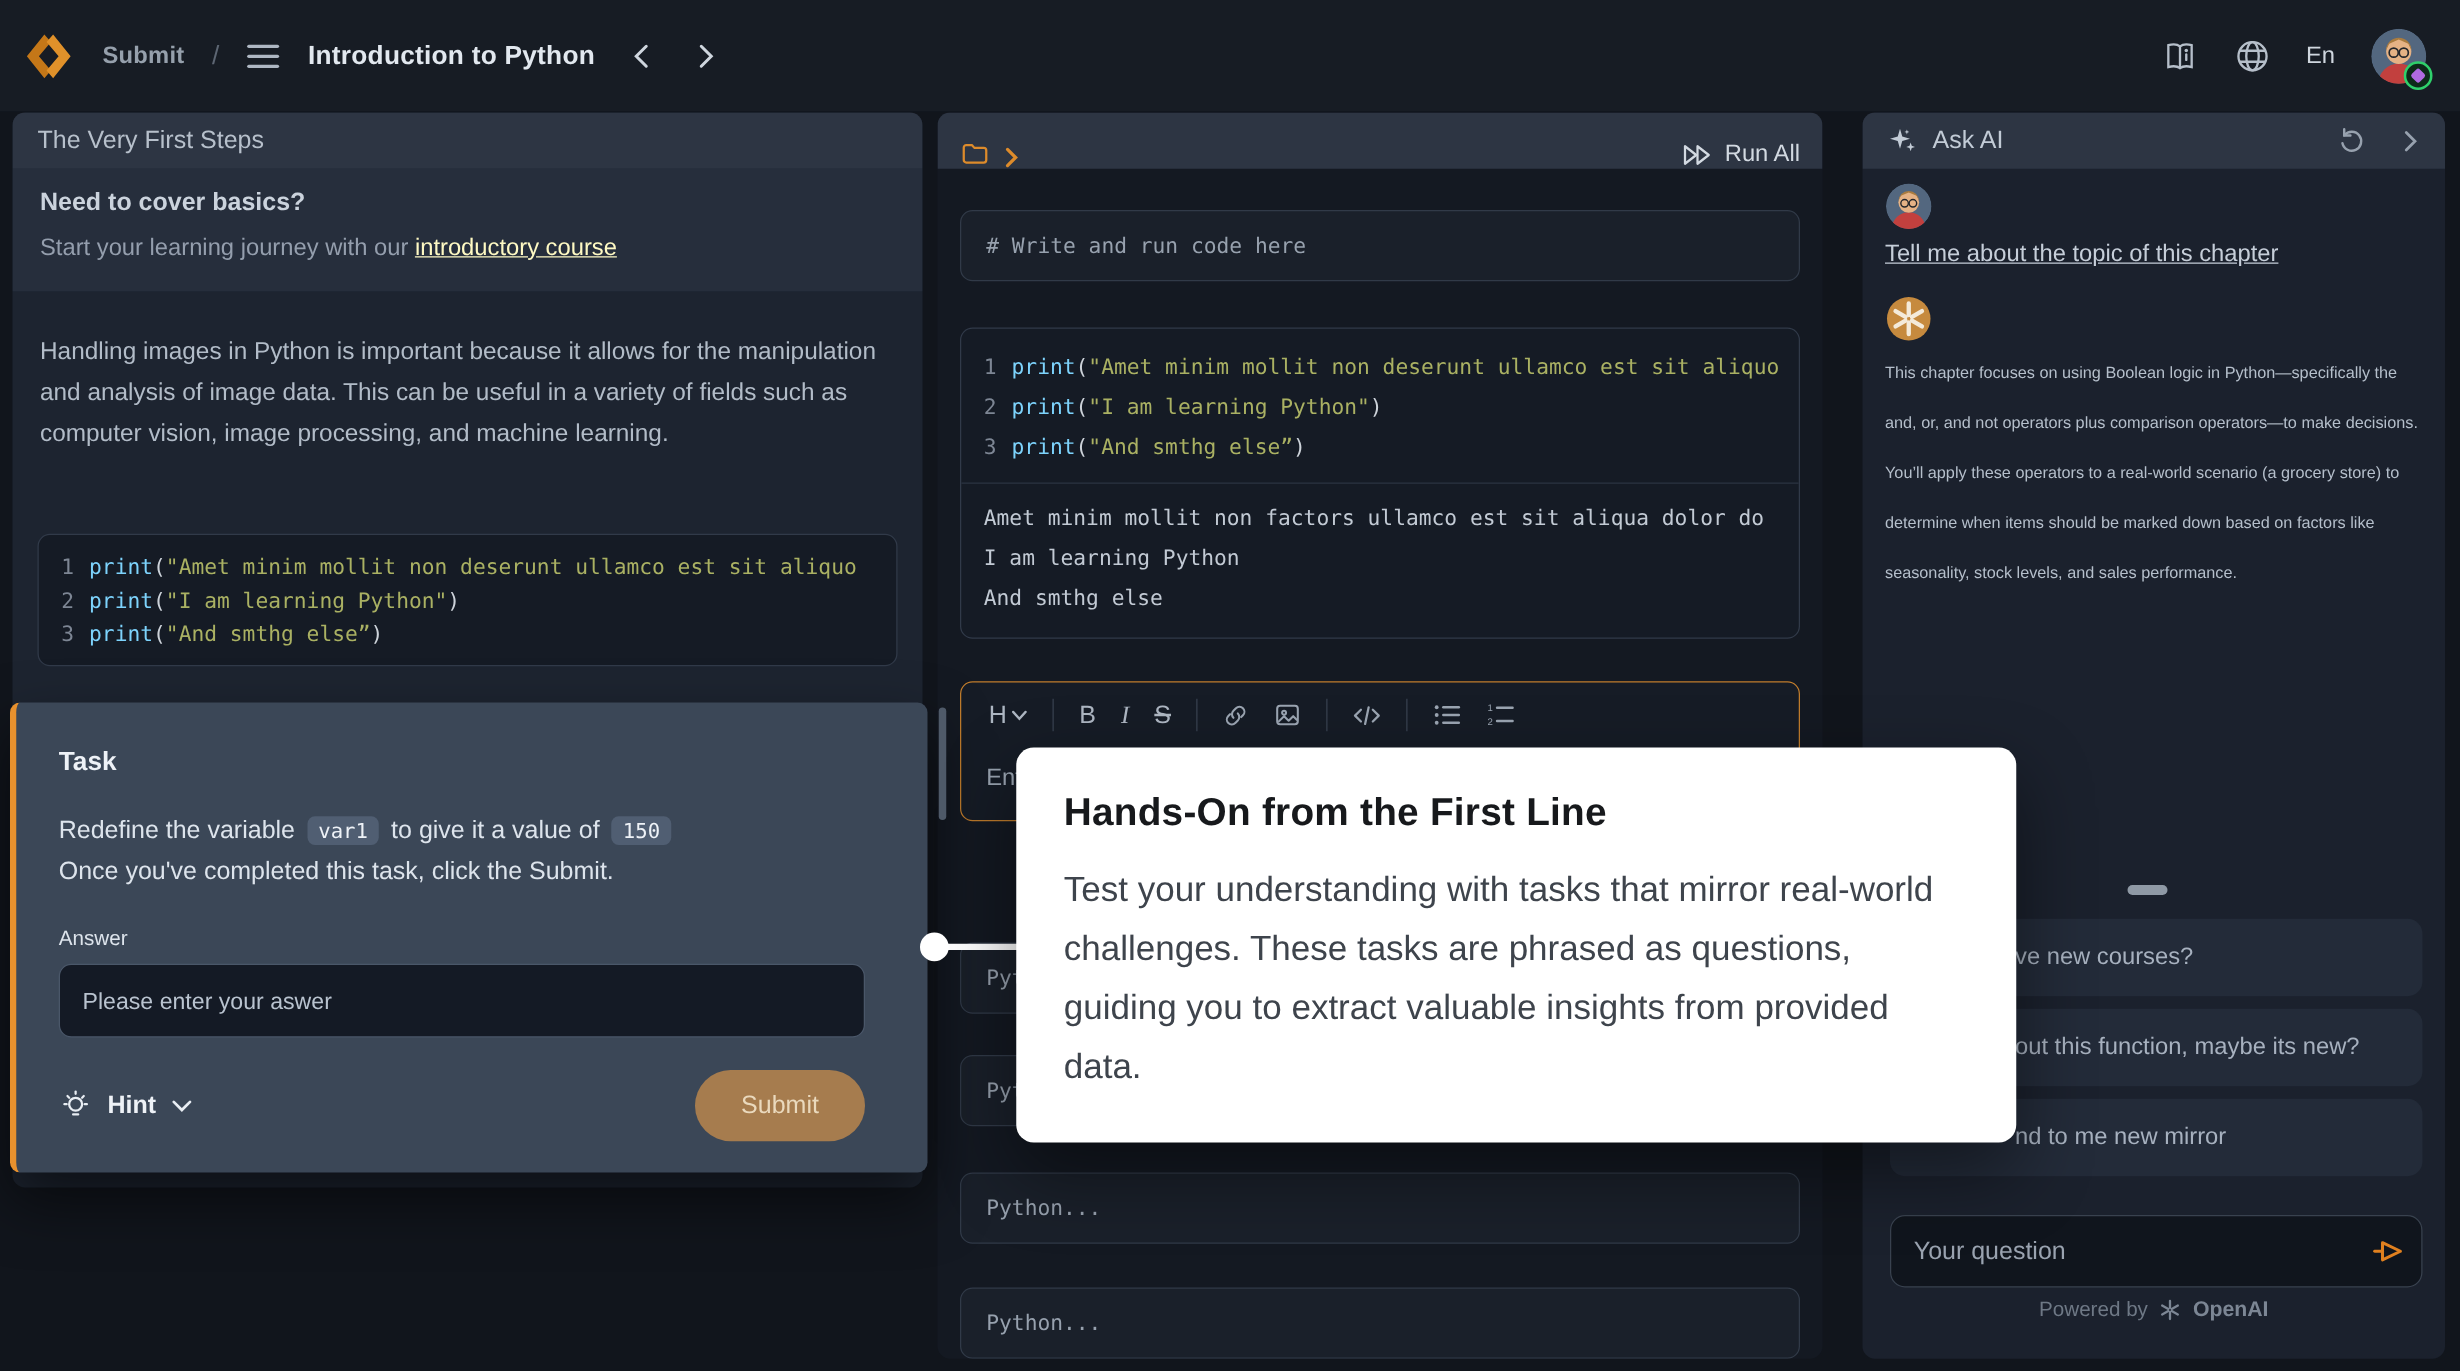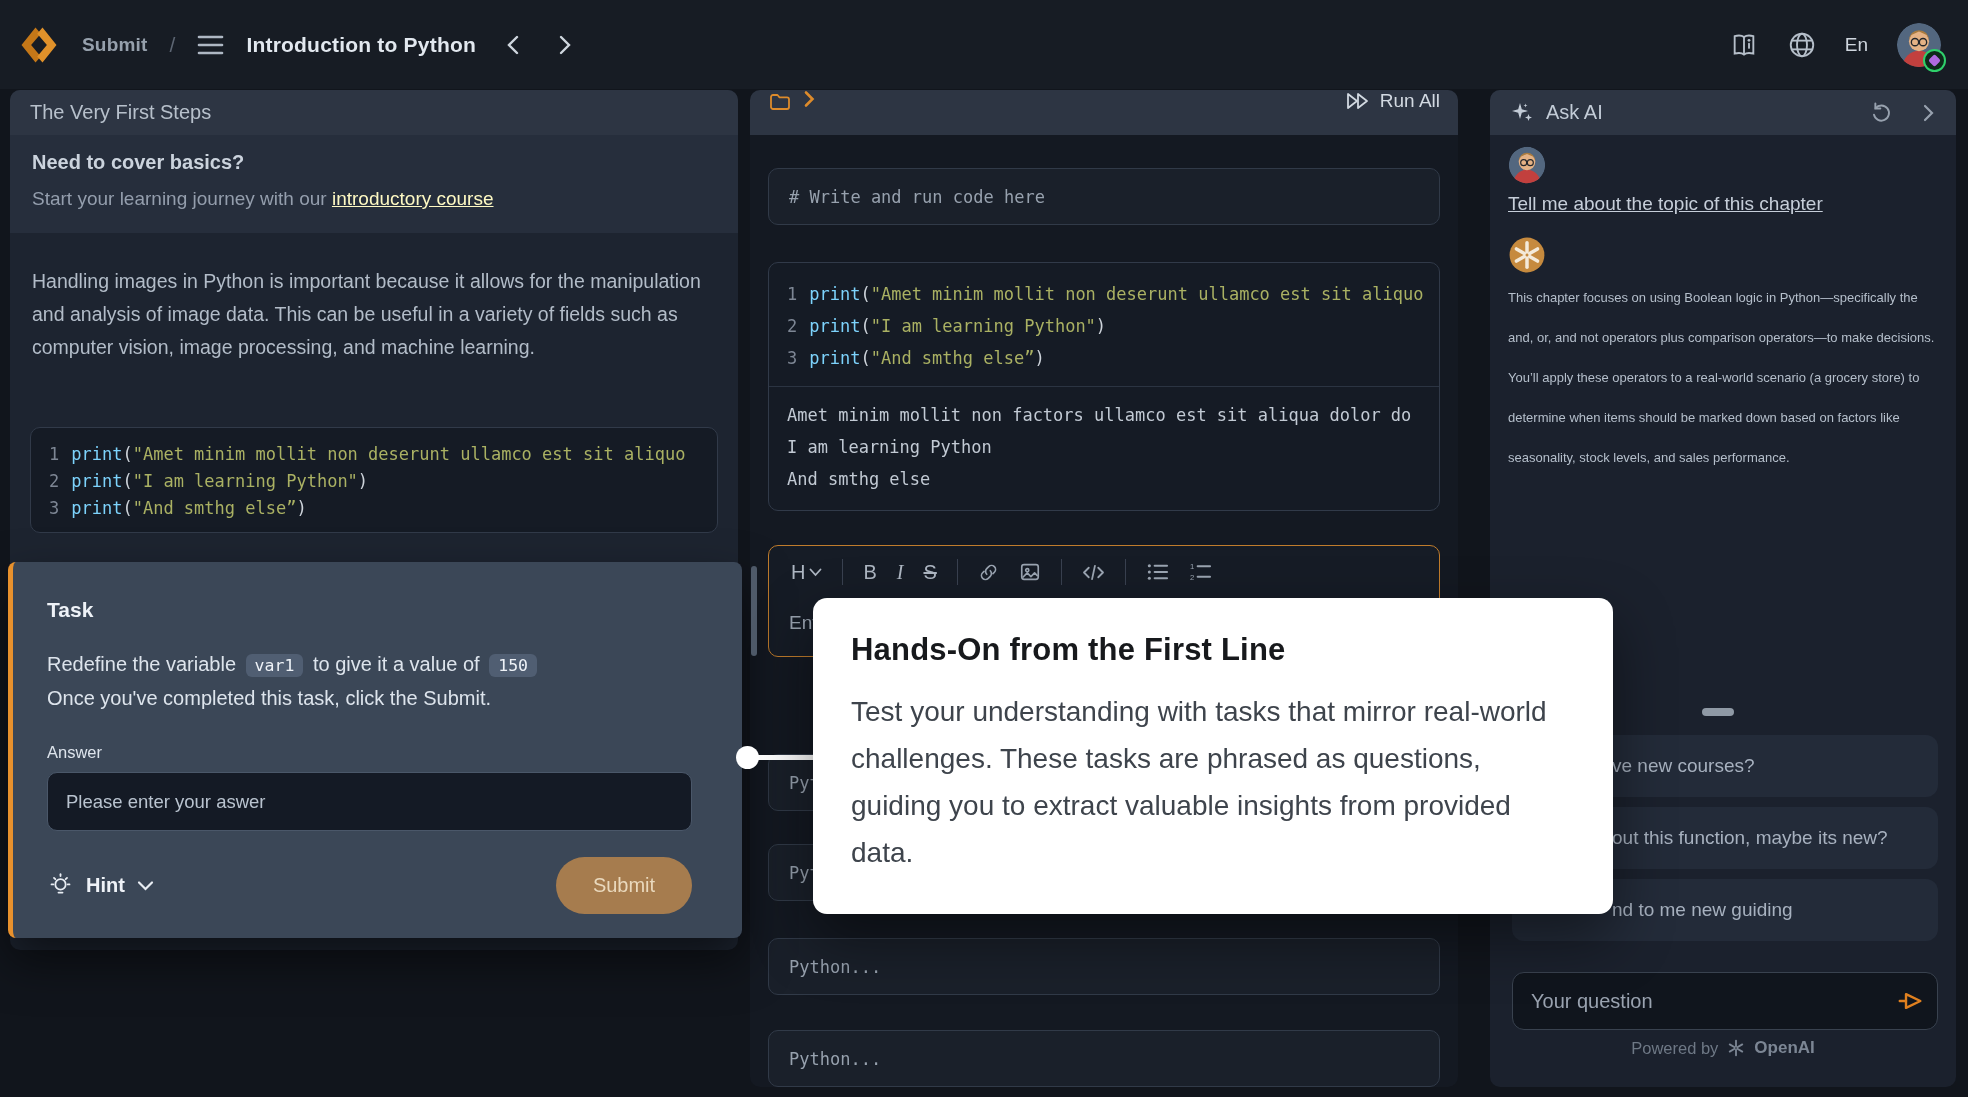--- a/index.html
+++ b/index.html
@@ -49,21 +49,21 @@
   #answer-input { width:645px; height:59px; background:#141a25; border:1.5px solid #4a5769; border-radius:10px; color:#dfe6ee; font-size:18.5px; padding:0 18px; outline:none; }
   #answer-input::placeholder { color:#b9c3cf; }
   .task-footer { display:flex; align-items:center; justify-content:space-between; margin-top:26px; width:645px; }
   .hint-btn { display:flex; align-items:center; gap:12px; color:#eef2f7; font-size:20px; font-weight:600; cursor:pointer; background:none; border:none; }
   .submit-btn { width:136px; height:57px; background:#a67c4e; border:none; border-radius:29px; color:#ead9bd; font-size:20px; cursor:pointer; font-family:inherit; }
 
   #scroll-thumb { position:absolute; left:751px; top:566px; width:6px; height:90px; background:#4f5a69; border-radius:3px; z-index:6; }
 
   
   #mid-panel { left:750px; top:90px; width:708px; height:997px; background:#141922; }
-  .mid-head { display:flex; align-items:flex-start; gap:10px; padding:0 18px; }
+  .mid-head { display:flex; align-items:flex-end; gap:10px; padding:0 18px; }
   .runall { margin-left:auto; display:flex; align-items:center; gap:9px; color:#d2d9e1; font-size:19px; cursor:pointer; background:none; border:none; font-family:inherit; }
   .mono-input { background:#1a202a; border:1px solid #313a48; border-radius:10px; font-family:"DejaVu Sans Mono", monospace; font-size:17px; color:#97a1ae; display:flex; align-items:center; padding:0 20px; }
   #mid-editor { position:absolute; left:18px; top:78px; width:672px; height:57px; }
   #mid-code { position:absolute; left:18px; top:172px; width:672px; height:249px; padding:0; overflow:hidden; }
   #mid-code .code-part { padding:15px 18px 12px; }
   #mid-code .codeline { line-height:32px; }
   .out-part { border-top:1px solid #2b3442; padding:12px 18px; }
   .outline { color:#c2cad4; line-height:32px; white-space:pre; font-family:"DejaVu Sans Mono", monospace; font-size:17px; }
 
   #rt-editor { position:absolute; left:18px; top:455px; width:672px; height:112px; border:1.5px solid #c07c2c; border-radius:10px; background:#161c26; }
@@ -399,21 +399,21 @@
           <rect x="10.9" y="3.2" width="2.2" height="8" rx="1.1" transform="rotate(300 12 12)"></rect>
         </g>
       </svg>
     </span>
     <div id="ai-text">This chapter focuses on using Boolean logic in Python—specifically the and, or, and not operators plus comparison operators—to make decisions. You’ll apply these operators to a real-world scenario (a grocery store) to determine when items should be marked down based on factors like seasonality, stock levels, and sales performance.</div>
 
     <div id="drag-handle"></div>
 
     <div class="sugg-chip" style="top:645px">ve new courses?</div>
     <div class="sugg-chip" style="top:717px">out this function, maybe its new?</div>
-    <div class="sugg-chip" style="top:789px">nd to me new guiding</div>
+    <div class="sugg-chip" style="top:789px">nd to me new mirror</div>
 
     <div id="question-wrap">
       <input id="question-input" type="text" placeholder="Your question" style="">
       <button class="send-btn">
         <svg width="30" height="30" viewBox="0 0 24 24" fill="none" stroke="#e0801f" stroke-width="1.9" stroke-linejoin="round" stroke-linecap="round">
           <path d="M8 6.5 L19.5 12 L8 17.5 Z"></path>
             <line x1="3" y1="12" x2="8" y2="12"></line>
         </svg>
       </button>
     </div>

